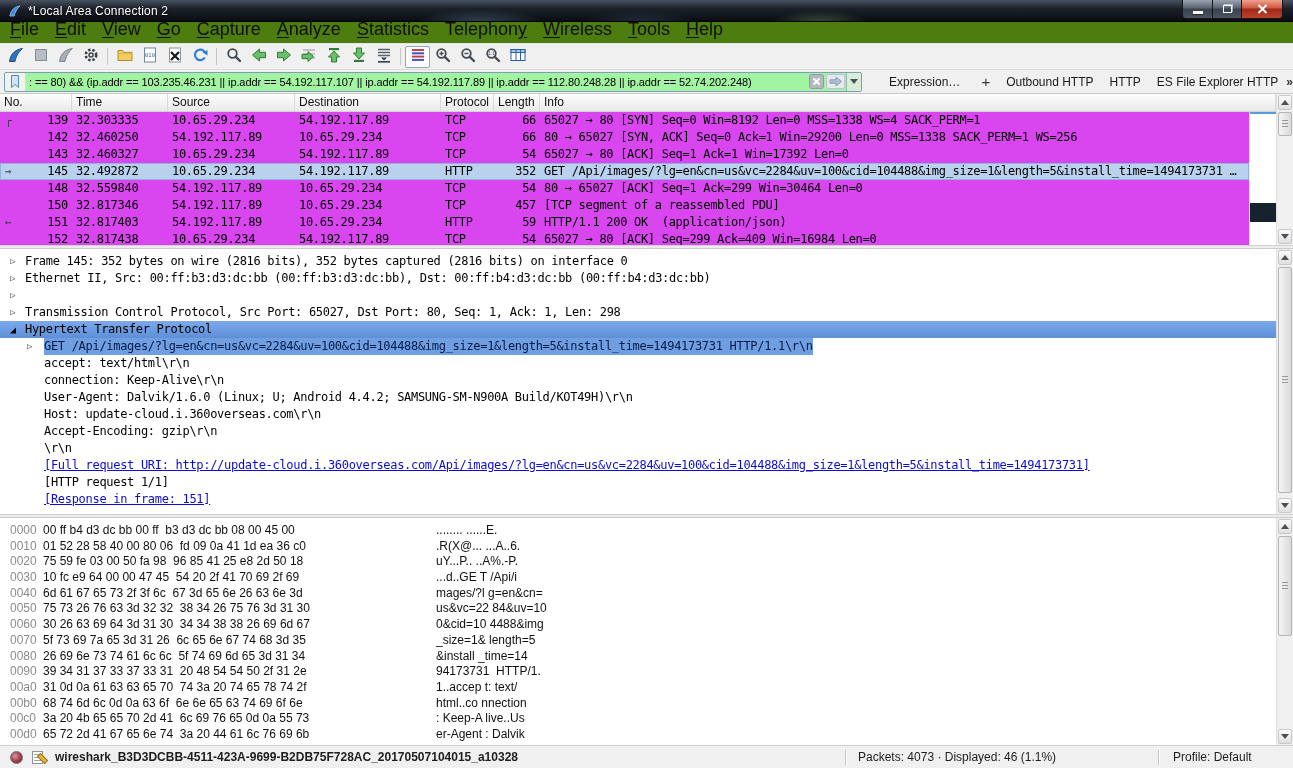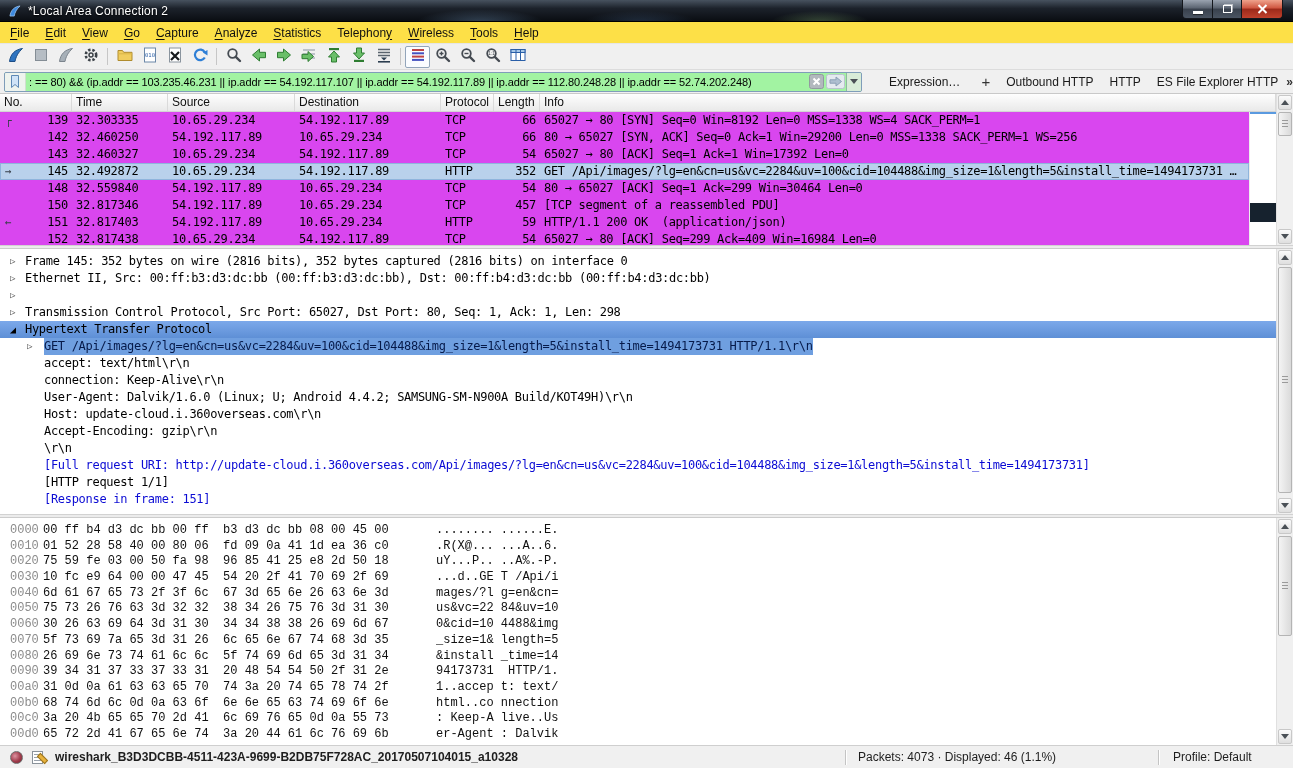--- a/index.html
+++ b/index.html
@@ -23,21 +23,21 @@
   .wbtn { height:19px; border:1px solid #14171c; border-top:none; display:flex; align-items:center; justify-content:center;
     background:linear-gradient(#9aa3b0 0%, #5a6370 45%, #39414d 50%, #4a5462 100%); }
   .wbtn.min { width:31px; border-radius:0 0 0 4px; }
   .wbtn.res { width:28px; border-left:none; border-right:none; }
   .wbtn.cls { width:42px; border-radius:0 0 4px 0;
     background:linear-gradient(#efa28c 0%, #cf5540 45%, #9c2a1a 50%, #c0402c 100%); }
   .glyph-min { width:10px; height:3px; background:#fff; box-shadow:0 1px 1px #0008; margin-top:6px; }
   .glyph-res { width:9px; height:8px; border:1px solid #fff; box-shadow:1px -1px 0 #ffffff88; }
 
   
-  .menubar { height:22px; background:#fde047; display:flex; align-items:center; font-size:12px; color:#101010; padding-left:2px; border-bottom:1px solid #e6e6e6; }
+  .menubar { height:22px; background:#4d7c0f; display:flex; align-items:flex-end; font-size:18px; color:#101010; padding-left:2px; border-bottom:1px solid #e6e6e6; }
   .menu-item { padding:3px 8px; }
   .menu-item u { text-underline-offset:2px; }
 
   
   .toolbar { height:26px; background:#f0f0f0; display:flex; align-items:center; padding:0 3px; border-bottom:1px solid #dcdcdc; }
   .tbtn { width:25px; height:22px; display:flex; align-items:center; justify-content:center; }
   .tbtn.pressed { border:1px solid #93a5ba; background:#fafcff; border-radius:2px; }
   .tsep { width:1px; height:17px; background:#c6c6c6; margin:0 4px; }
 
   
@@ -86,28 +86,28 @@
 
   
   .dpane { position:relative; height:265px; background:#fff; overflow:hidden;
     font-family:"DejaVu Sans Mono", monospace; font-size:12px; letter-spacing:-0.3px; }
   .dlines { padding-top:4px; }
   .dline { height:17px; line-height:17px; white-space:pre; position:relative; color:#000; }
   .dline .dtext { display:inline-block; }
   .lvl0 { padding-left:25px; } .lvl1 { padding-left:44px; }
   .dline.dsel { background:linear-gradient(#7ca9ea,#5e8fd6); }
   .dtext.tsel { background:#6f9fe0; color:#061a4a; }
-  .dtext.dlink { color:#0b0bd4; }
+  .dtext.dlink { color:#0b0bd4; text-decoration:underline; }
   .expander { position:absolute; top:0; font-size:9px; color:#4a4a4a; }
   .lvl0 > .expander { left:10px; } .lvl1 > .expander { left:27px; }
   .expander.exp { color:#000; font-size:10px; }
 
   
   .hpane { position:relative; height:227px; background:#fff; overflow:hidden;
-    font-family:Liberation Mono, monospace; font-size:12px; }
+    font-family:Liberation Sans, sans-serif; font-size:12px; }
   .hrows { padding-top:5px; }
   .hrow { height:15.7px; line-height:15.7px; white-space:pre; }
   .hoff { display:inline-block; margin-left:10px; width:33px; color:#8b8b8b; }
   .hhex { display:inline-block; width:360px; color:#101010; }
   .hascii { display:inline-block; margin-left:33px; color:#101010; }
 
   
   .statusbar { height:23px; background:#f0f0f0; border-top:1px solid #cfcfcf; display:flex; align-items:center; font-size:12px; color:#1d1d1d; padding:0 10px; }
   .expert-icon { width:13px; height:13px; border-radius:50%; border:1px solid #6e6e6e; flex:none;
     background:radial-gradient(circle at 4px 4px, #dd93a0, #a03c4c 55%, #772230); }

